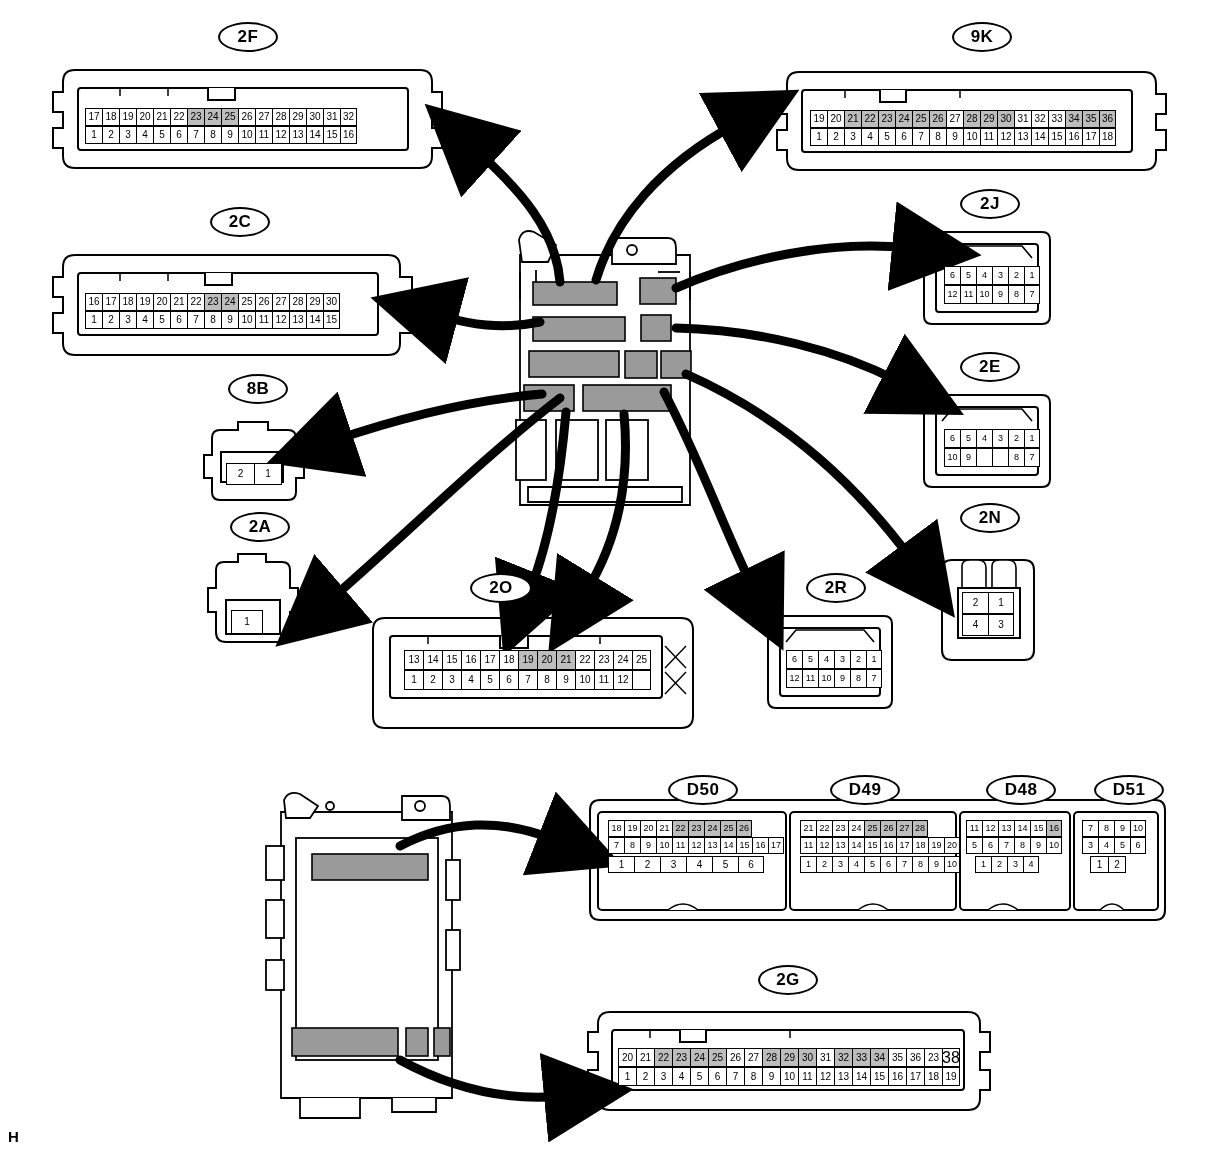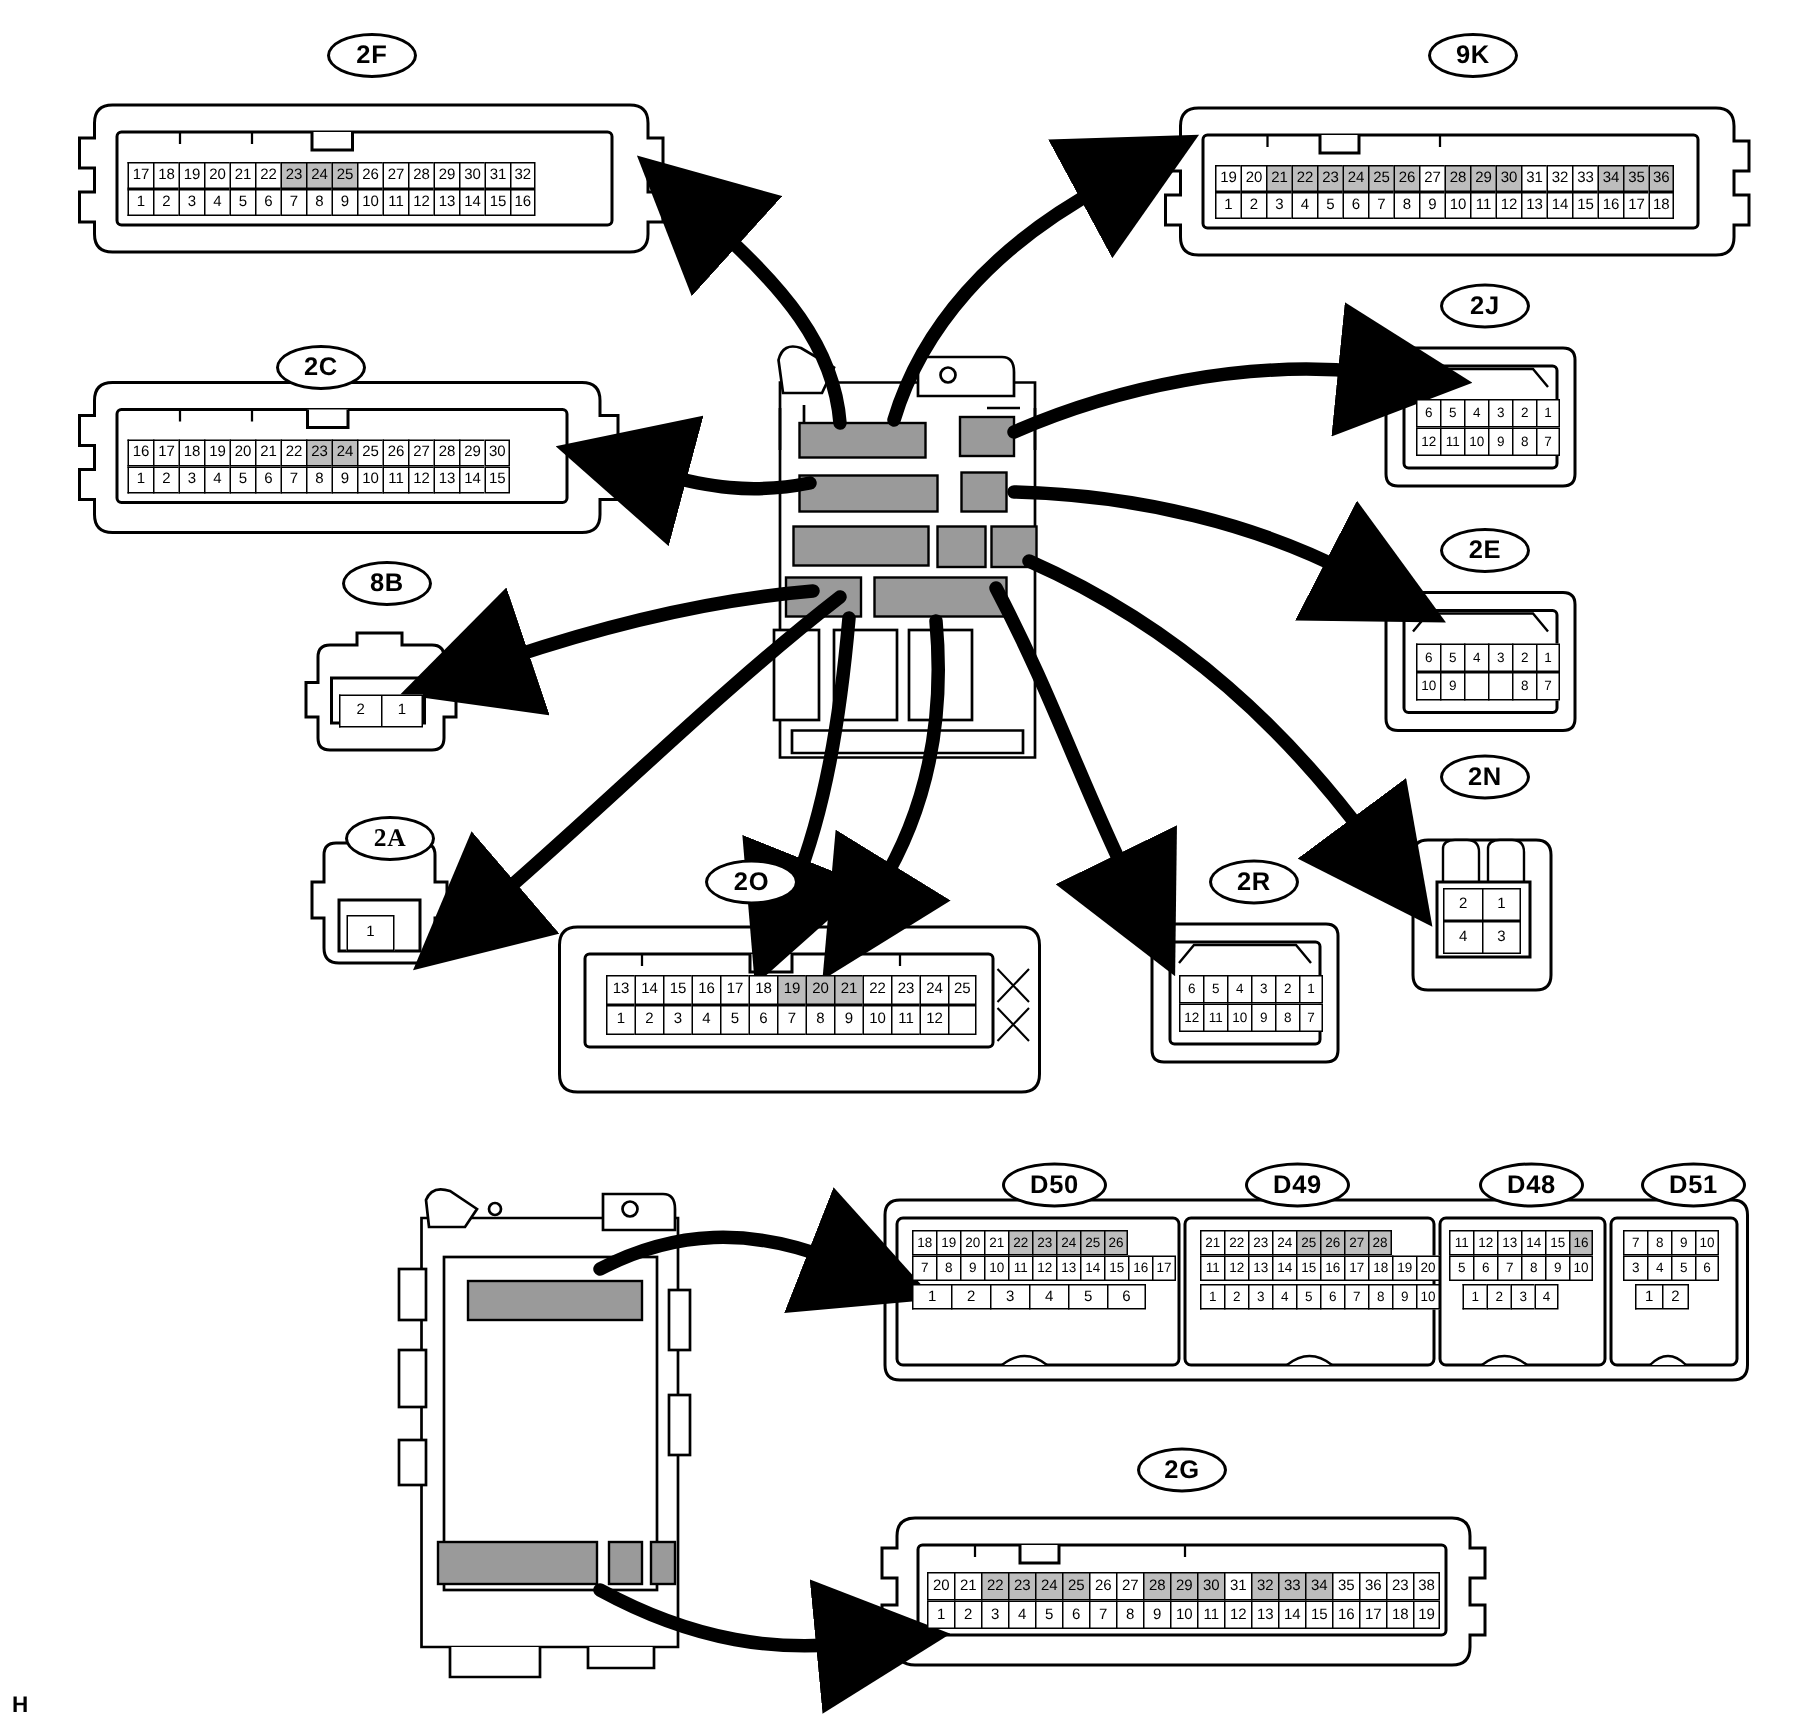--- a/index.html
+++ b/index.html
@@ -222,23 +222,23 @@
         <path d="M624,414 C630,480 618,540 586,592"></path>
         <path d="M664,392 C700,460 720,520 752,586"></path>
         <path d="M686,374 C790,420 860,490 912,560"></path>
         <path d="M400,846 C450,820 500,818 556,840"></path>
         <path d="M400,1060 C466,1096 520,1100 562,1096"></path>
       </g>
     </g>
   </svg>
 
   <div class="clabel" style="left:218px;top:22px;width:56px;">2F</div>
-  <div class="clabel" style="left:184px;top:207px;width:56px;margin-top:23px;">2C</div>
+  <div class="clabel" style="left:210px;top:207px;width:56px;">2C</div>
   <div class="clabel" style="left:228px;top:374px;width:56px;">8B</div>
-  <div class="clabel" style="left:230px;top:544px;width:56px;font-family:Liberation Serif, serif;">2A</div>
+  <div class="clabel" style="left:230px;top:512px;width:56px;">2A</div>
   <div class="clabel" style="left:952px;top:22px;width:56px;">9K</div>
   <div class="clabel" style="left:960px;top:189px;width:56px;">2J</div>
   <div class="clabel" style="left:960px;top:352px;width:56px;">2E</div>
   <div class="clabel" style="left:960px;top:503px;width:56px;">2N</div>
   <div class="clabel" style="left:470px;top:573px;width:58px;">2O</div>
   <div class="clabel" style="left:806px;top:573px;width:56px;">2R</div>
   <div class="clabel" style="left:668px;top:775px;width:66px;">D50</div>
   <div class="clabel" style="left:830px;top:775px;width:66px;">D49</div>
   <div class="clabel" style="left:986px;top:775px;width:66px;">D48</div>
   <div class="clabel" style="left:1094px;top:775px;width:66px;">D51</div>
@@ -564,21 +564,21 @@
         <div class="pin shaded" style="width: 18px; height: 19px; font-size: 10px;">28</div>
         <div class="pin shaded" style="width: 18px; height: 19px; font-size: 10px;">29</div>
         <div class="pin shaded" style="width: 18px; height: 19px; font-size: 10px;">30</div>
         <div class="pin" style="width: 18px; height: 19px; font-size: 10px;">31</div>
         <div class="pin shaded" style="width: 18px; height: 19px; font-size: 10px;">32</div>
         <div class="pin shaded" style="width: 18px; height: 19px; font-size: 10px;">33</div>
         <div class="pin shaded" style="width: 18px; height: 19px; font-size: 10px;">34</div>
         <div class="pin" style="width: 18px; height: 19px; font-size: 10px;">35</div>
         <div class="pin" style="width: 18px; height: 19px; font-size: 10px;">36</div>
         <div class="pin" style="width: 18px; height: 19px; font-size: 10px;">23</div>
-        <div class="pin" style="width: 18px; height: 19px; font-size: 10px;">38</div>
+        <div class="pin" style="width: 18px; height: 19px; font-size: 16px;">38</div>
       </div>
       <div class="pinrow" style="left: 618px; top: 1067px;">
         <div class="pin" style="width: 18px; height: 19px; font-size: 10px;">1</div>
         <div class="pin" style="width: 18px; height: 19px; font-size: 10px;">2</div>
         <div class="pin" style="width: 18px; height: 19px; font-size: 10px;">3</div>
         <div class="pin" style="width: 18px; height: 19px; font-size: 10px;">4</div>
         <div class="pin" style="width: 18px; height: 19px; font-size: 10px;">5</div>
         <div class="pin" style="width: 18px; height: 19px; font-size: 10px;">6</div>
         <div class="pin" style="width: 18px; height: 19px; font-size: 10px;">7</div>
         <div class="pin" style="width: 18px; height: 19px; font-size: 10px;">8</div>

